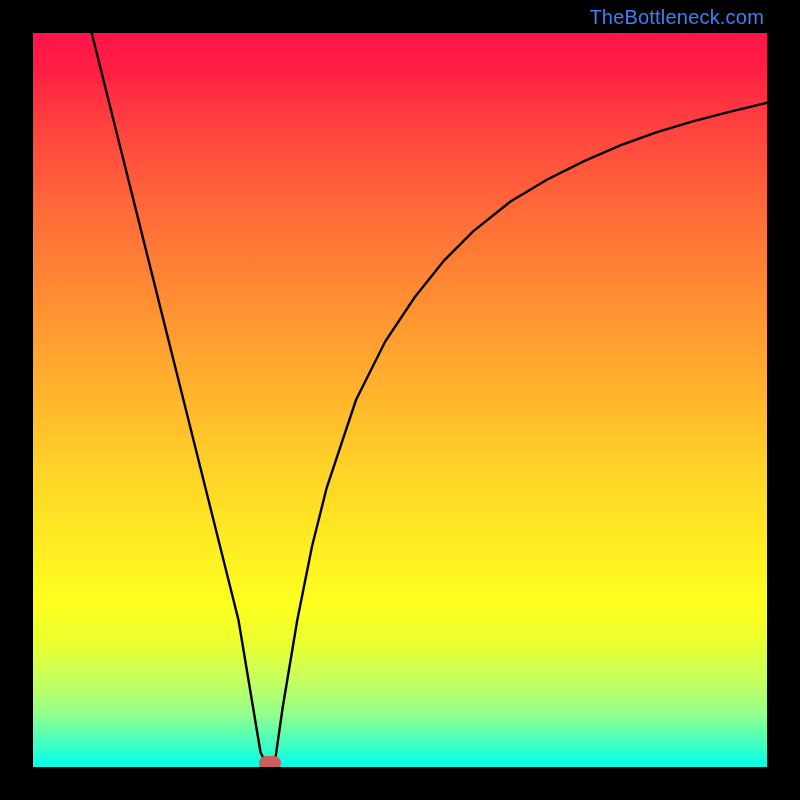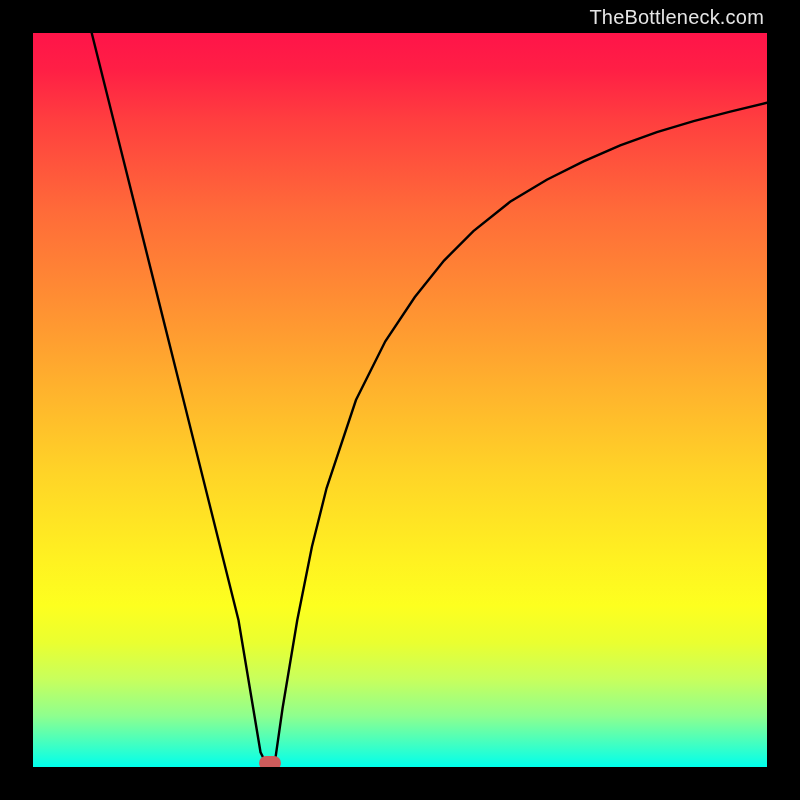--- a/index.html
+++ b/index.html
@@ -47,21 +47,21 @@
       #c8ff5c 88%,
       #8fff8e 93%,
       #3effc4 97%,
       #00ffec 100%
     );
   }
   .watermark {
     position: absolute;
     top: 6px;
     right: 36px;
-    color: #e5e5e5;
+    color: #3b82f6;
     font-size: 20px;
     font-weight: 500;
     letter-spacing: 0.2px;
   }
   .curve-svg {
     position: absolute;
     top: 0;
     left: 0;
     width: 100%;
     height: 100%;

